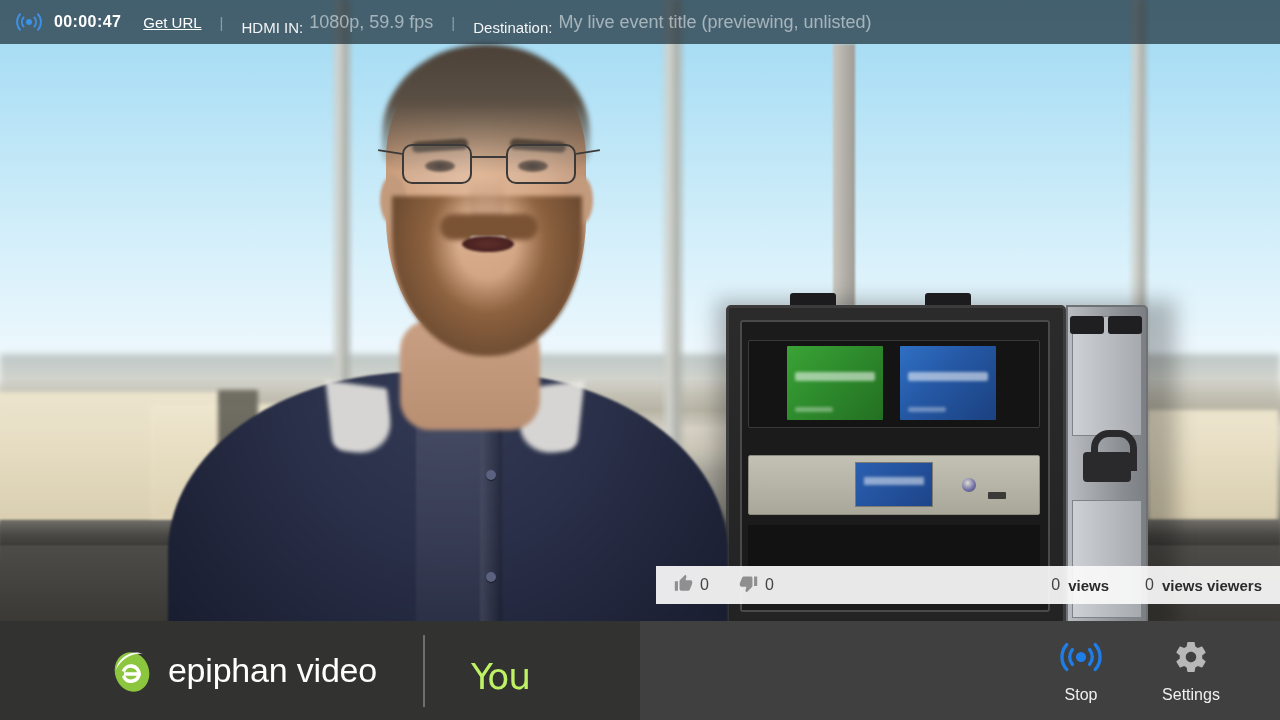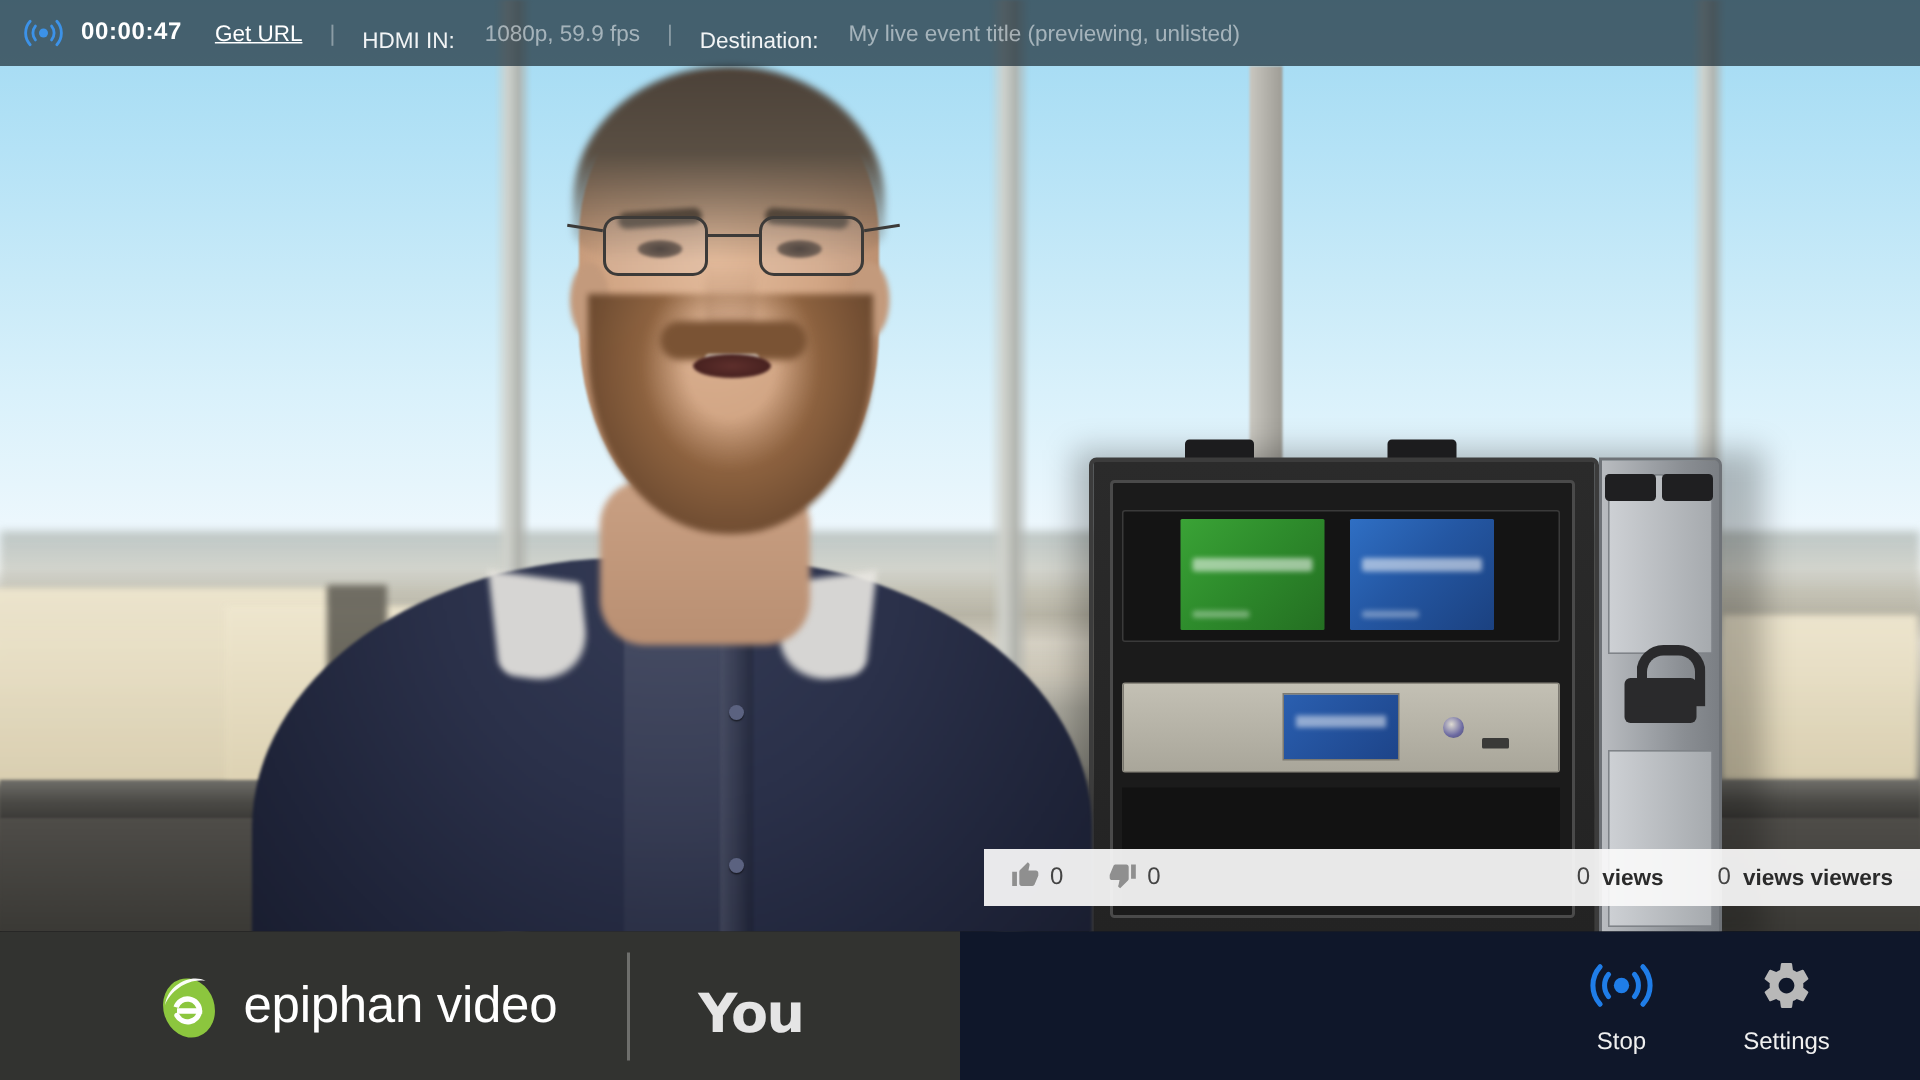--- a/index.html
+++ b/index.html
@@ -200,21 +200,21 @@
     color:#ffffff; font-size:15px;
   }
   .topbar .bcast { display:flex; align-items:center; margin-right:12px; }
   .timer { font-weight:bold; font-size:16px; letter-spacing:.4px; color:#ffffff; }
   .geturl {
     margin-left:22px; color:#ffffff; text-decoration:underline;
     font-size:15px; cursor:pointer;
   }
   .sep { margin:0 18px; color:rgba(255,255,255,.38); }
   .lbl { color:#f2f4f5; font-size:15px;margin-top:10px; }
-  .val { color:rgba(224,230,234,.62); font-size:15px; margin-left:20px; }
+  .val { color:rgba(224,230,234,.62); font-size:18px; margin-left:6px; }
 
   
   .stats {
     position:absolute; left:656px; top:566px; width:624px; height:38px;
     background:rgba(249,249,249,.93);
     display:flex; align-items:center;
     padding:0 18px; color:#3a3a3a; font-size:15px;
   }
   .stat-group { display:flex; align-items:center; gap:7px; }
   .stat-group + .stat-group { margin-left:30px; }
@@ -225,29 +225,29 @@
   .right-stat + .right-stat { margin-left:36px; }
 
   
   .bottombar { position:absolute; left:0; top:621px; width:1280px; height:99px; }
   .bb-left {
     position:absolute; left:0; top:0; width:640px; height:99px;
     background:#323330; display:flex; align-items:center; justify-content:center; gap:0;
   }
   .bb-right {
     position:absolute; left:640px; top:0; width:640px; height:99px;
-    background:#0f172a; display:flex; align-items:center; justify-content:flex-end;
+    background:#404040; display:flex; align-items:center; justify-content:flex-end;
     padding-right:34px; gap:0;
   }
   .brand { display:flex; align-items:center; gap:14px; }
   .brand-mark { width:44px; height:46px; position:relative; }
   .brand-name { color:#ffffff; font-size:34px; letter-spacing:-.2px; }
   .vdivider { width:2px; height:72px; background:#6e6f6c; margin:0 46px; }
   .yt-logo { display:flex; align-items:center; gap:4px; }
-  .yt-you { color:#e5e5e5; font-size:36px; font-weight:bold; letter-spacing:-1px; font-family:"DejaVu Sans", sans-serif;margin-top:12px; }
+  .yt-you { color:#bef264; font-size:36px; font-weight:normal; letter-spacing:-1px; font-family:"DejaVu Sans", sans-serif;margin-top:12px; }
   .yt-tube {
     background:#e8402a; color:#fff; font-size:36px; font-weight:bold;
     border-radius:9px; padding:0 9px 4px 9px; letter-spacing:-1px;
     font-family:"DejaVu Sans", sans-serif;
   }
   .tool {
     width:110px; display:flex; flex-direction:column; align-items:center; justify-content:center;
     gap:9px; cursor:pointer;
   }
   .tool-icon { height:40px; display:flex; align-items:center; justify-content:center; }

